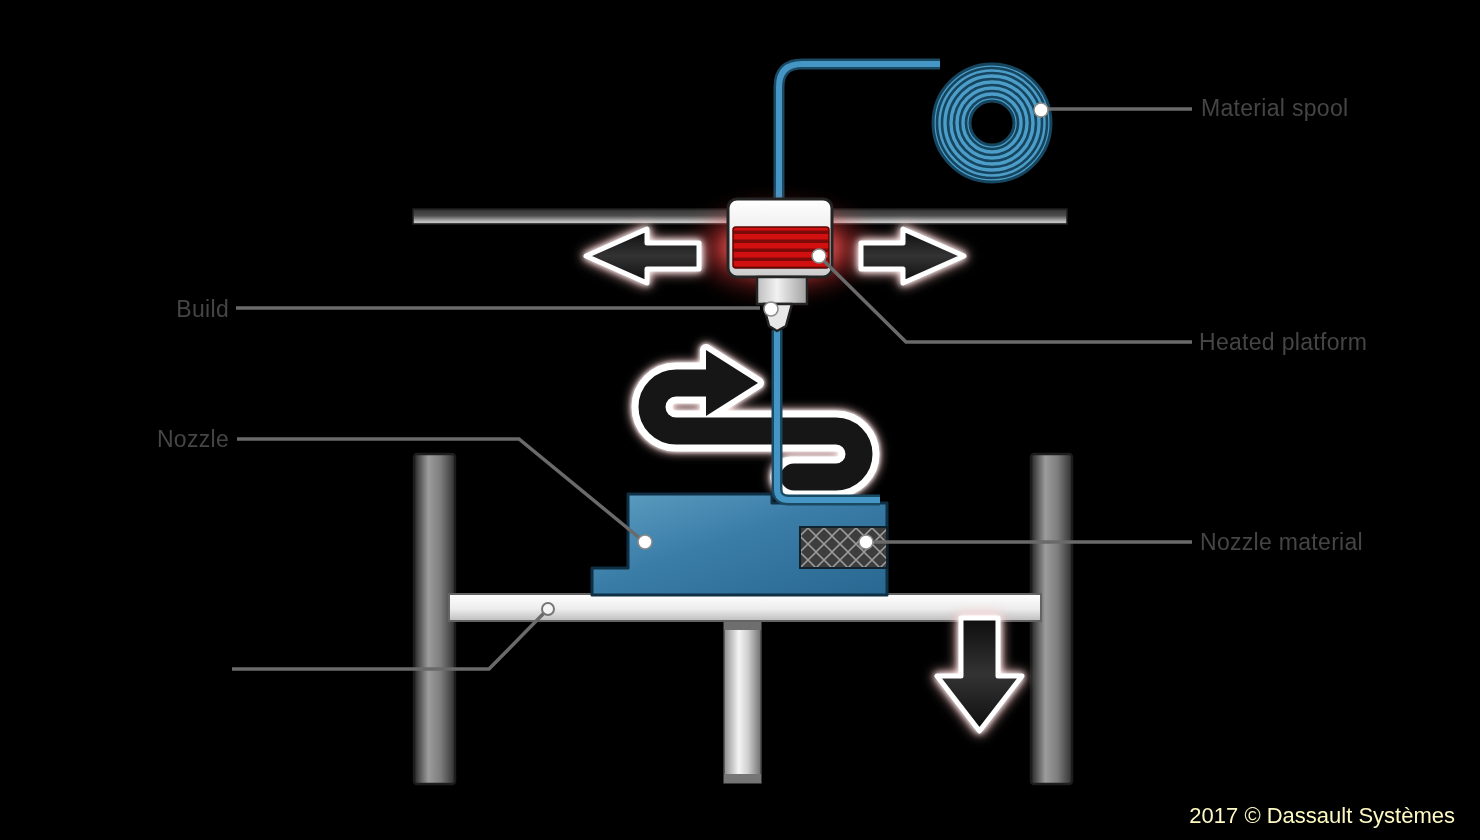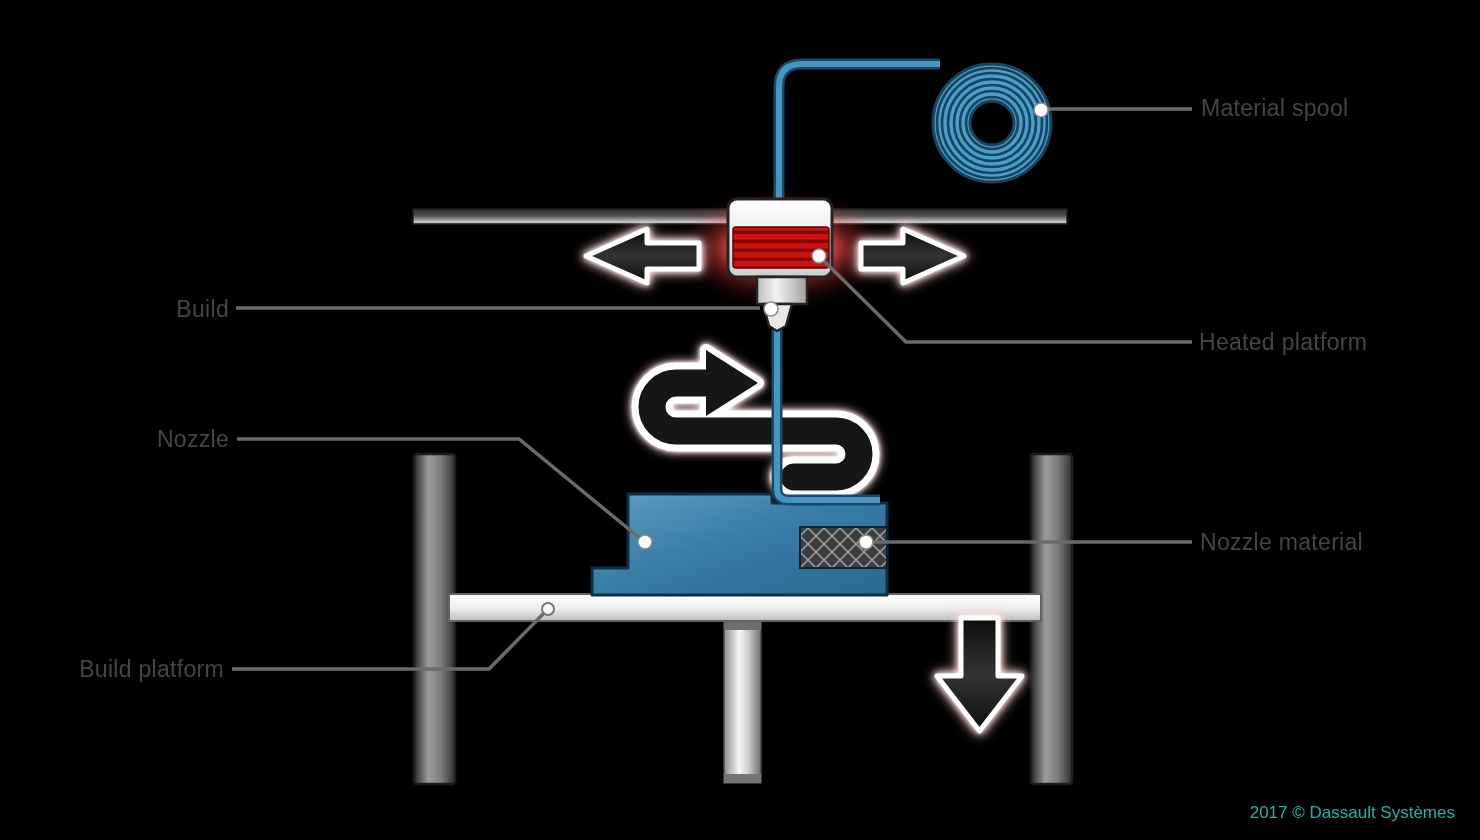--- a/index.html
+++ b/index.html
@@ -1,21 +1,21 @@
 <!DOCTYPE html>
 <html><head>
 <meta charset="utf-8">
 <style>
   html,body{margin:0;padding:0;background:#000;}
   .stage{position:relative;width:1480px;height:840px;background:#000;overflow:hidden;
          font-family:"Liberation Sans",sans-serif;}
   .stage svg{position:absolute;left:0;top:0;}
   .lbl{position:absolute;font-size:23px;color:#454545;white-space:nowrap;letter-spacing:.3px;}
   .lbl.right{text-align:right;}
-  .copyright{position:absolute;font-size:17px;color:#14b8a6;white-space:nowrap;}
+  .copyright{position:absolute;font-size:22px;color:#fef9c3;white-space:nowrap;}
   .glow{filter:drop-shadow(0 0 3px #ffffff) drop-shadow(0 0 6px #ffc4c4);}
   .softglow{filter:drop-shadow(0 0 2px #ffffff) drop-shadow(0 0 5px #ffd2d2);}
   .blur13{filter:blur(13px);}
   .blur7{filter:blur(7px);}
 </style>
 </head>
 <body>
 
 <div class="stage">
 
@@ -152,16 +152,15 @@
     <circle cx="866" cy="542" r="7" fill="#ffffff" stroke="#8a8a8a" stroke-width="1.5"></circle>
     <circle cx="548" cy="609" r="6" fill="#f5f5f5" stroke="#777777" stroke-width="2"></circle>
   </g>
 </svg>
 
   <div class="lbl" style="left:1201px;top:95px;">Material spool</div>
   <div class="lbl right" style="left:59px;width:170px;top:296px;">Build</div>
   <div class="lbl" style="left:1199px;top:329px;">Heated platform</div>
   <div class="lbl right" style="left:59px;width:170px;top:426px;">Nozzle</div>
   <div class="lbl" style="left:1200px;top:529px;">Nozzle material</div>
-  <div class="lbl right" style="left:20px;width:204px;top:656px;">Build platform</div>
 
   <div class="copyright" style="right:25px;top:803px;">2017 © Dassault Systèmes</div>
 </div>
 
 </body></html>

